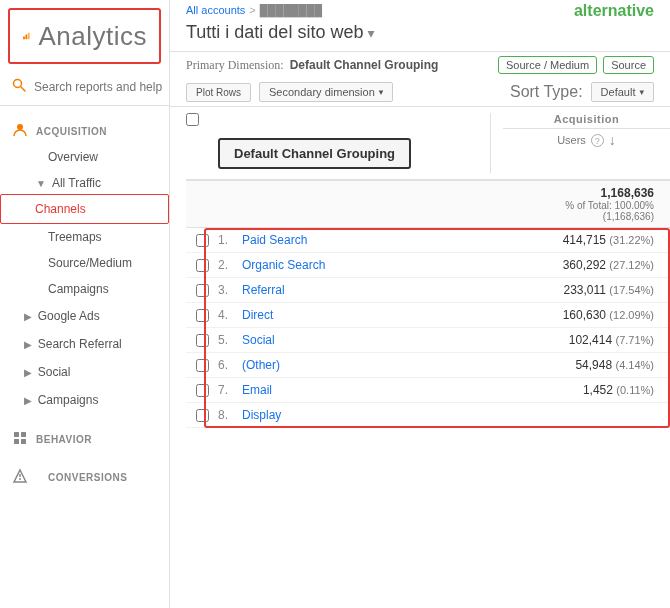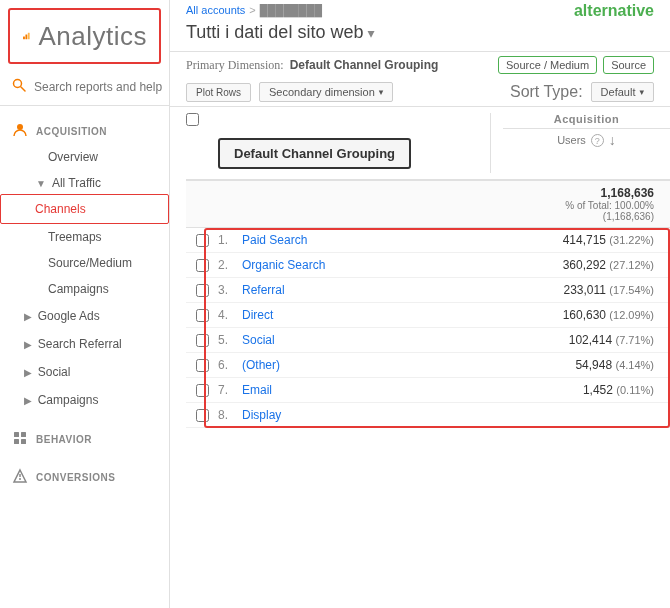--- a/index.html
+++ b/index.html
@@ -411,21 +411,21 @@
         <svg width="16" height="16" viewBox="0 0 16 16">
           <rect x="2" y="2" width="5" height="5" rx="0.5" fill="#888"></rect>
           <rect x="9" y="2" width="5" height="5" rx="0.5" fill="#888"></rect>
           <rect x="2" y="9" width="5" height="5" rx="0.5" fill="#888"></rect>
           <rect x="9" y="9" width="5" height="5" rx="0.5" fill="#888"></rect>
         </svg>
       </span>
       <span>BEHAVIOR</span>
     </div>
 
-    <div class="nav-section-row" style="margin-top:6px;">
+    <div class="nav-section-row" style="margin-top:6px;gap:12px;">
       <span class="section-icon-wrap">
         <svg width="16" height="16" viewBox="0 0 16 16">
           <polygon points="8,2 14,14 2,14" fill="none" stroke="#888" stroke-width="1.5"></polygon>
           <circle cx="8" cy="11" r="1" fill="#888"></circle>
           <line x1="8" y1="6" x2="8" y2="9" stroke="#888" stroke-width="1.5"></line>
         </svg>
       </span>
       <span>CONVERSIONS</span>
     </div>
   </div>

